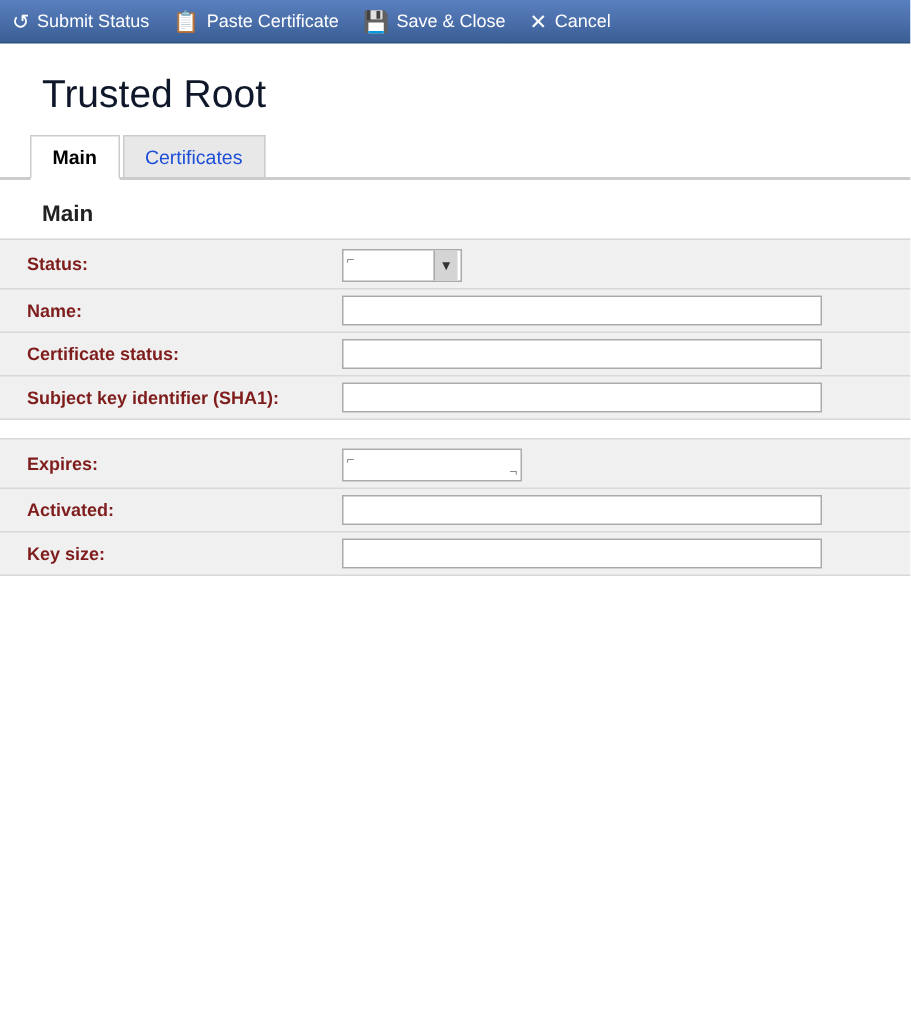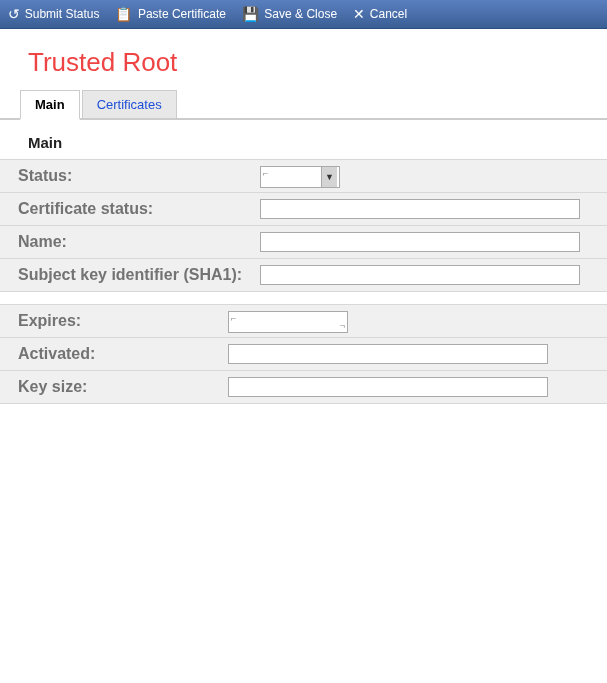--- a/index.html
+++ b/index.html
@@ -34,21 +34,21 @@
     }
     .toolbar-icon {
       font-size: 14px;
       color: #fff;
     }
 
     
     .page-title {
       font-size: 26px;
       font-weight: normal;
-      color: #ef4444;
+      color: #0f172a;
       padding: 18px 28px 12px 28px;
     }
 
     
     .tabs {
       display: flex;
       padding: 0 20px;
       border-bottom: 2px solid #ccc;
       margin-bottom: 0;
     }
@@ -96,22 +96,22 @@
     }
     .form-table tr {
       border-bottom: 1px solid #d8d8d8;
     }
     .form-table tr:first-child {
       border-top: 1px solid #d8d8d8;
     }
     .form-table td.label-cell {
       padding: 7px 10px 7px 18px;
       font-weight: bold;
-      font-size: 16px;
-      color: #737373;
+      font-size: 12px;
+      color: #7f1d1d;
       width: 220px;
       white-space: nowrap;
       vertical-align: middle;
     }
     .form-table td.value-cell {
       padding: 4px 8px;
       vertical-align: middle;
     }
 
     
@@ -208,27 +208,27 @@
         <td class="label-cell">Status:</td>
         <td class="value-cell">
           <div class="field-input">
             <span class="field-corner">⌐</span>
             <span style="flex:1;"></span>
             <div class="field-dropdown-btn">▼</div>
           </div>
         </td>
       </tr>
       <tr>
+        <td class="label-cell">Name:</td>
+        <td class="value-cell">
+          <input type="text" style="border: 1px solid rgb(170, 170, 170); height: 20px; width: 320px; font-size: 12px;">
+        </td>
+      </tr>
+      <tr>
         <td class="label-cell">Certificate status:</td>
-        <td class="value-cell">
-          <input type="text" style="border: 1px solid rgb(170, 170, 170); height: 20px; width: 320px; font-size: 12px;">
-        </td>
-      </tr>
-      <tr>
-        <td class="label-cell">Name:</td>
         <td class="value-cell">
           <input type="text" style="border: 1px solid rgb(170, 170, 170); height: 20px; width: 320px; font-size: 12px;">
         </td>
       </tr>
       <tr>
         <td class="label-cell">Subject key identifier (SHA1):</td>
         <td class="value-cell">
           <input type="text" style="border: 1px solid rgb(170, 170, 170); height: 20px; width: 320px; font-size: 12px;">
         </td>
       </tr>

